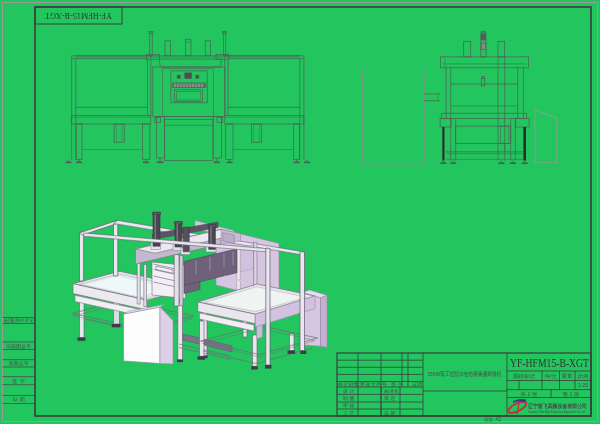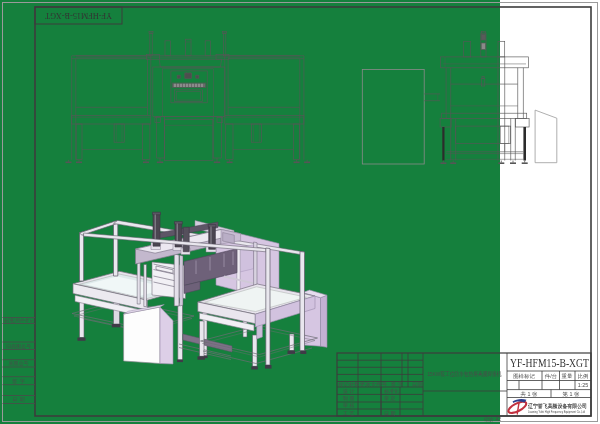--- a/index.html
+++ b/index.html
@@ -1,16 +1,16 @@
 <!DOCTYPE html>
 <html><head>
 <meta charset="utf-8">
 <style>
 html,body{margin:0;padding:0;background:#ffffff;}
-#page{position:relative;width:500px;height:424px;background:#15803d;font-family:"Liberation Sans",sans-serif;}
+#page{position:relative;width:600px;height:424px;background:#22c55e;font-family:"Liberation Sans",sans-serif;}
 svg{position:absolute;left:0;top:0;}
 .t{font-family:"Liberation Sans",sans-serif;fill:#4a4a4a;}
 .ts{font-family:"Liberation Serif",serif;fill:#333;}
 </style>
 </head>
 <body>
 <div id="page">
 <svg width="600" height="424" viewBox="0 0 600 424">
 
 <rect x="2.5" y="2.5" width="595" height="419" fill="none" stroke="#9a9a9a" stroke-width="1"></rect>

